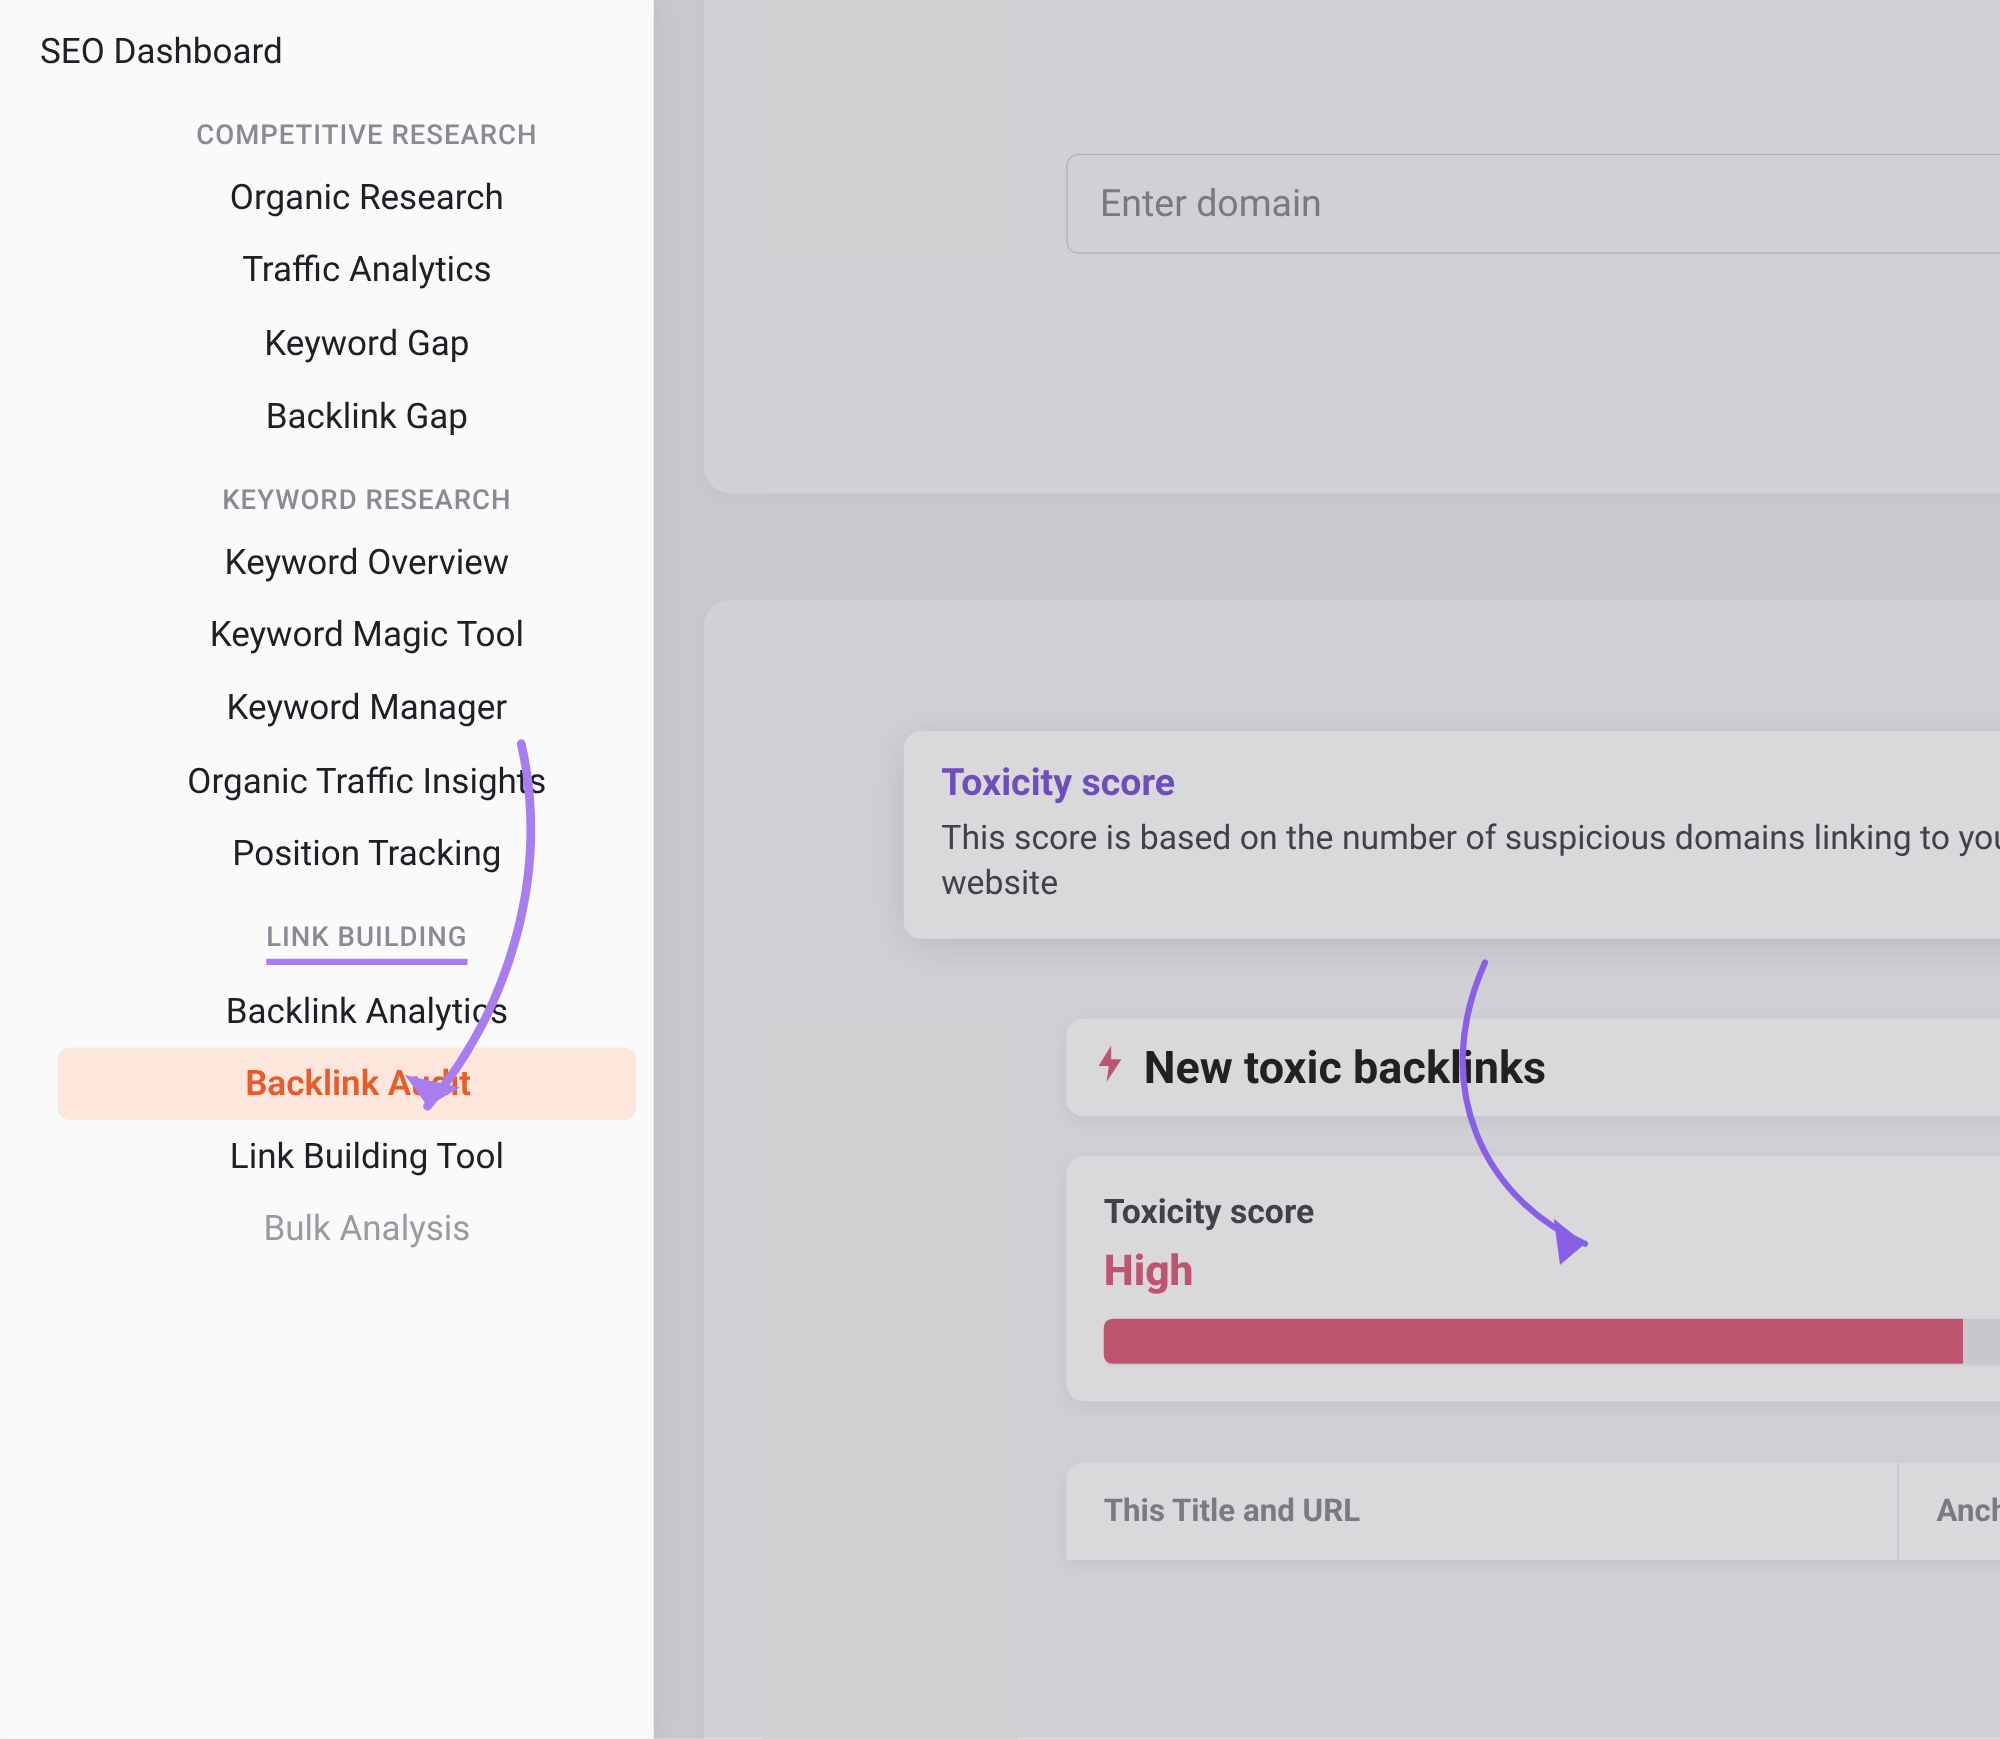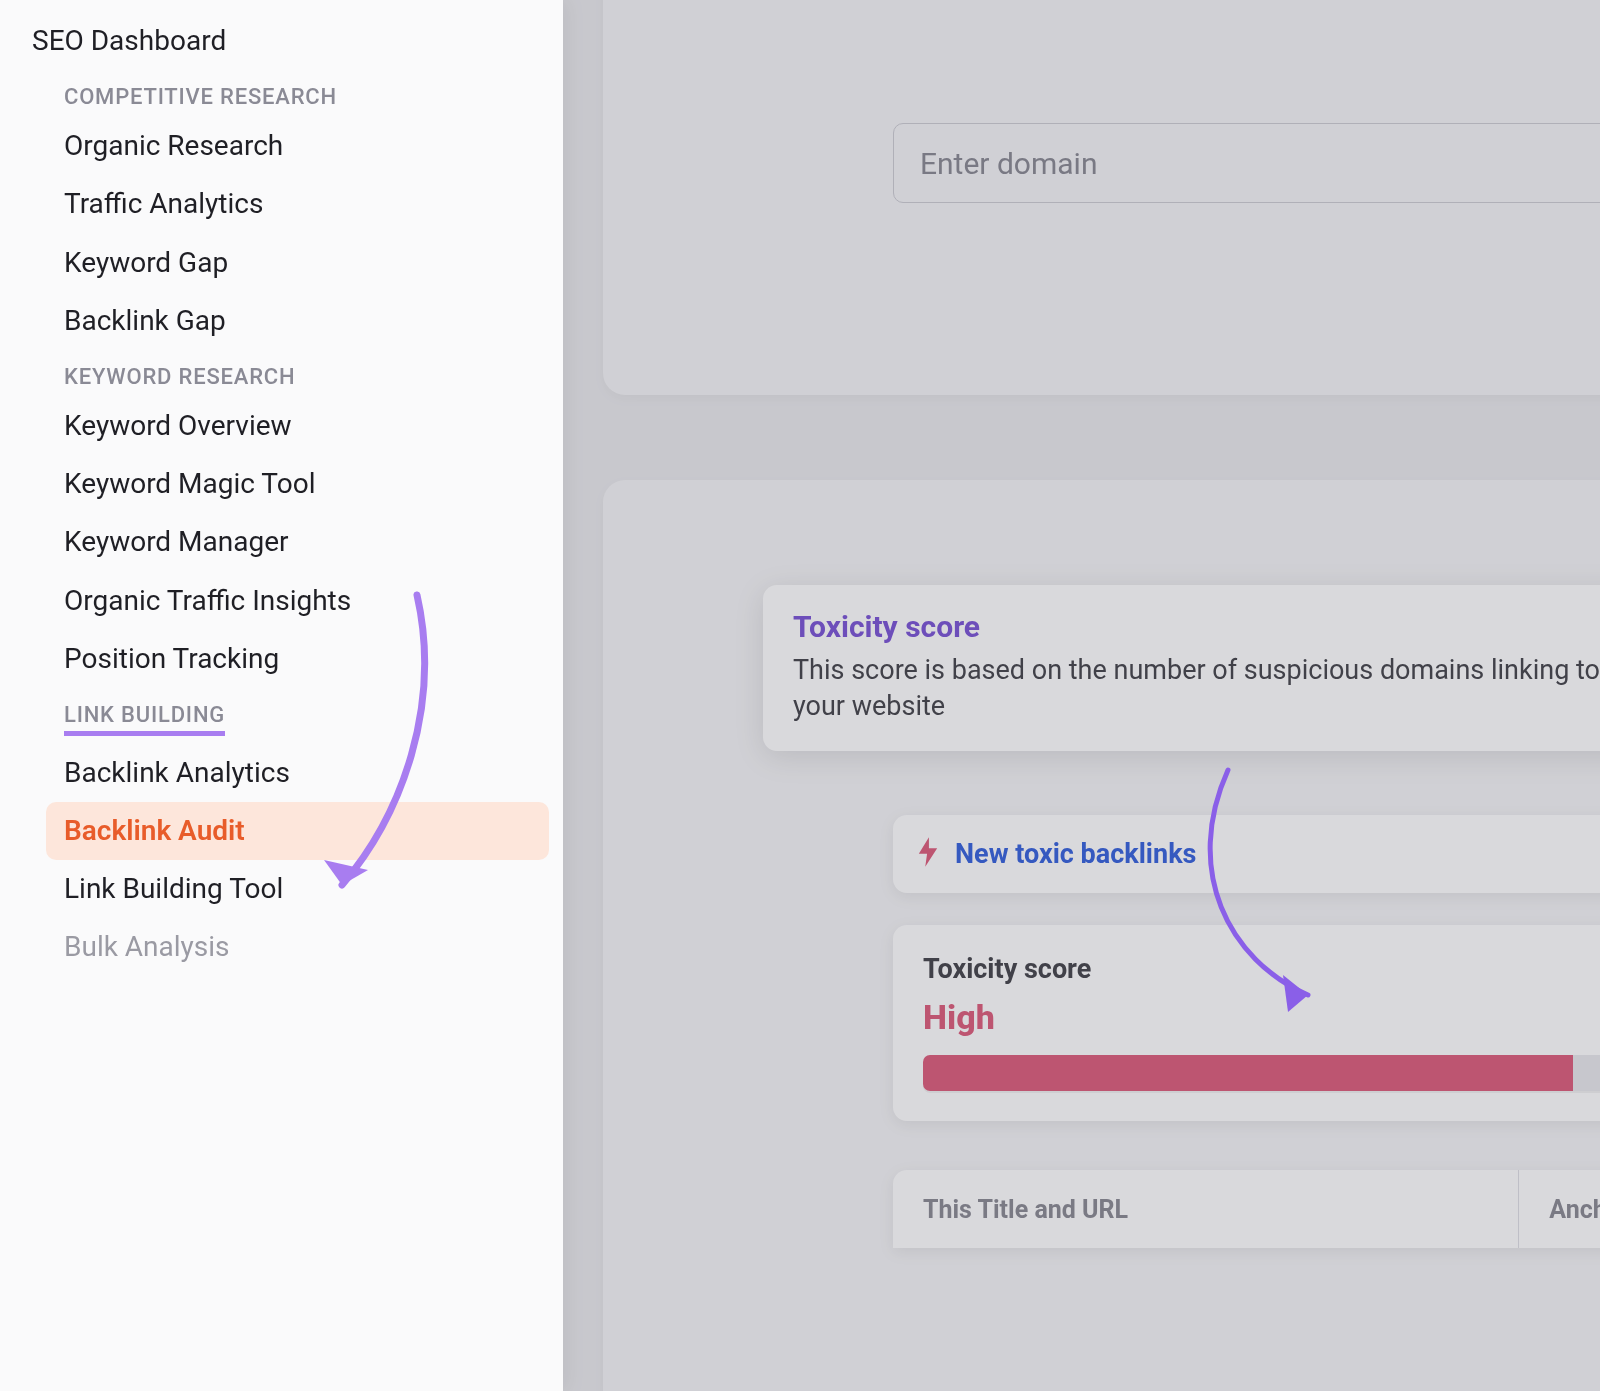--- a/index.html
+++ b/index.html
@@ -11,39 +11,39 @@
     overflow: hidden;
     position: relative;
   }
   .app {
     display: flex;
     width: 100%;
     height: 100%;
   }
   
   .sidebar {
-    width: 563px;
+    width: 523px;
     background: #fafafb;
     padding: 12px 0 0 0;
     box-shadow: 6px 0 18px rgba(0,0,0,0.06);
     position: relative;
     z-index: 2;
   }
   .sidebar-item, .sidebar-heading, .sidebar-section {
     padding-left: 32px;
   }
   .sidebar-item {
     font-size: 28px;
     color: #1f1f25;
     line-height: 1.15;
     padding-top: 13px;
     padding-bottom: 13px;
     cursor: pointer;
   }
-  .sidebar-section { margin-top: 14px; }
+  .sidebar-section { margin-top: 26px; text-align: center; }
   .sidebar-heading {
     font-size: 22px;
     letter-spacing: 0.8px;
     color: #8a8a95;
     font-weight: 500;
     padding-bottom: 8px;
     text-transform: uppercase;
   }
   .sidebar-heading.underlined span {
     display: inline-block;
@@ -154,23 +154,23 @@
     align-items: center;
     padding: 0 24px;
     gap: 16px;
   }
   .bolt-icon {
     color: #d9486b;
     font-size: 30px;
     line-height: 1;
   }
   .toxic-pill-label {
-    font-size: 27px;
+    font-size: 36px;
     font-weight: 700;
-    color: #1d4ed8;
+    color: #000000;
   }
 
   
   .score-card {
     position: absolute;
     left: 290px;
     right: -20px;
     top: 445px;
     background: #fff;
     border-radius: 14px;

